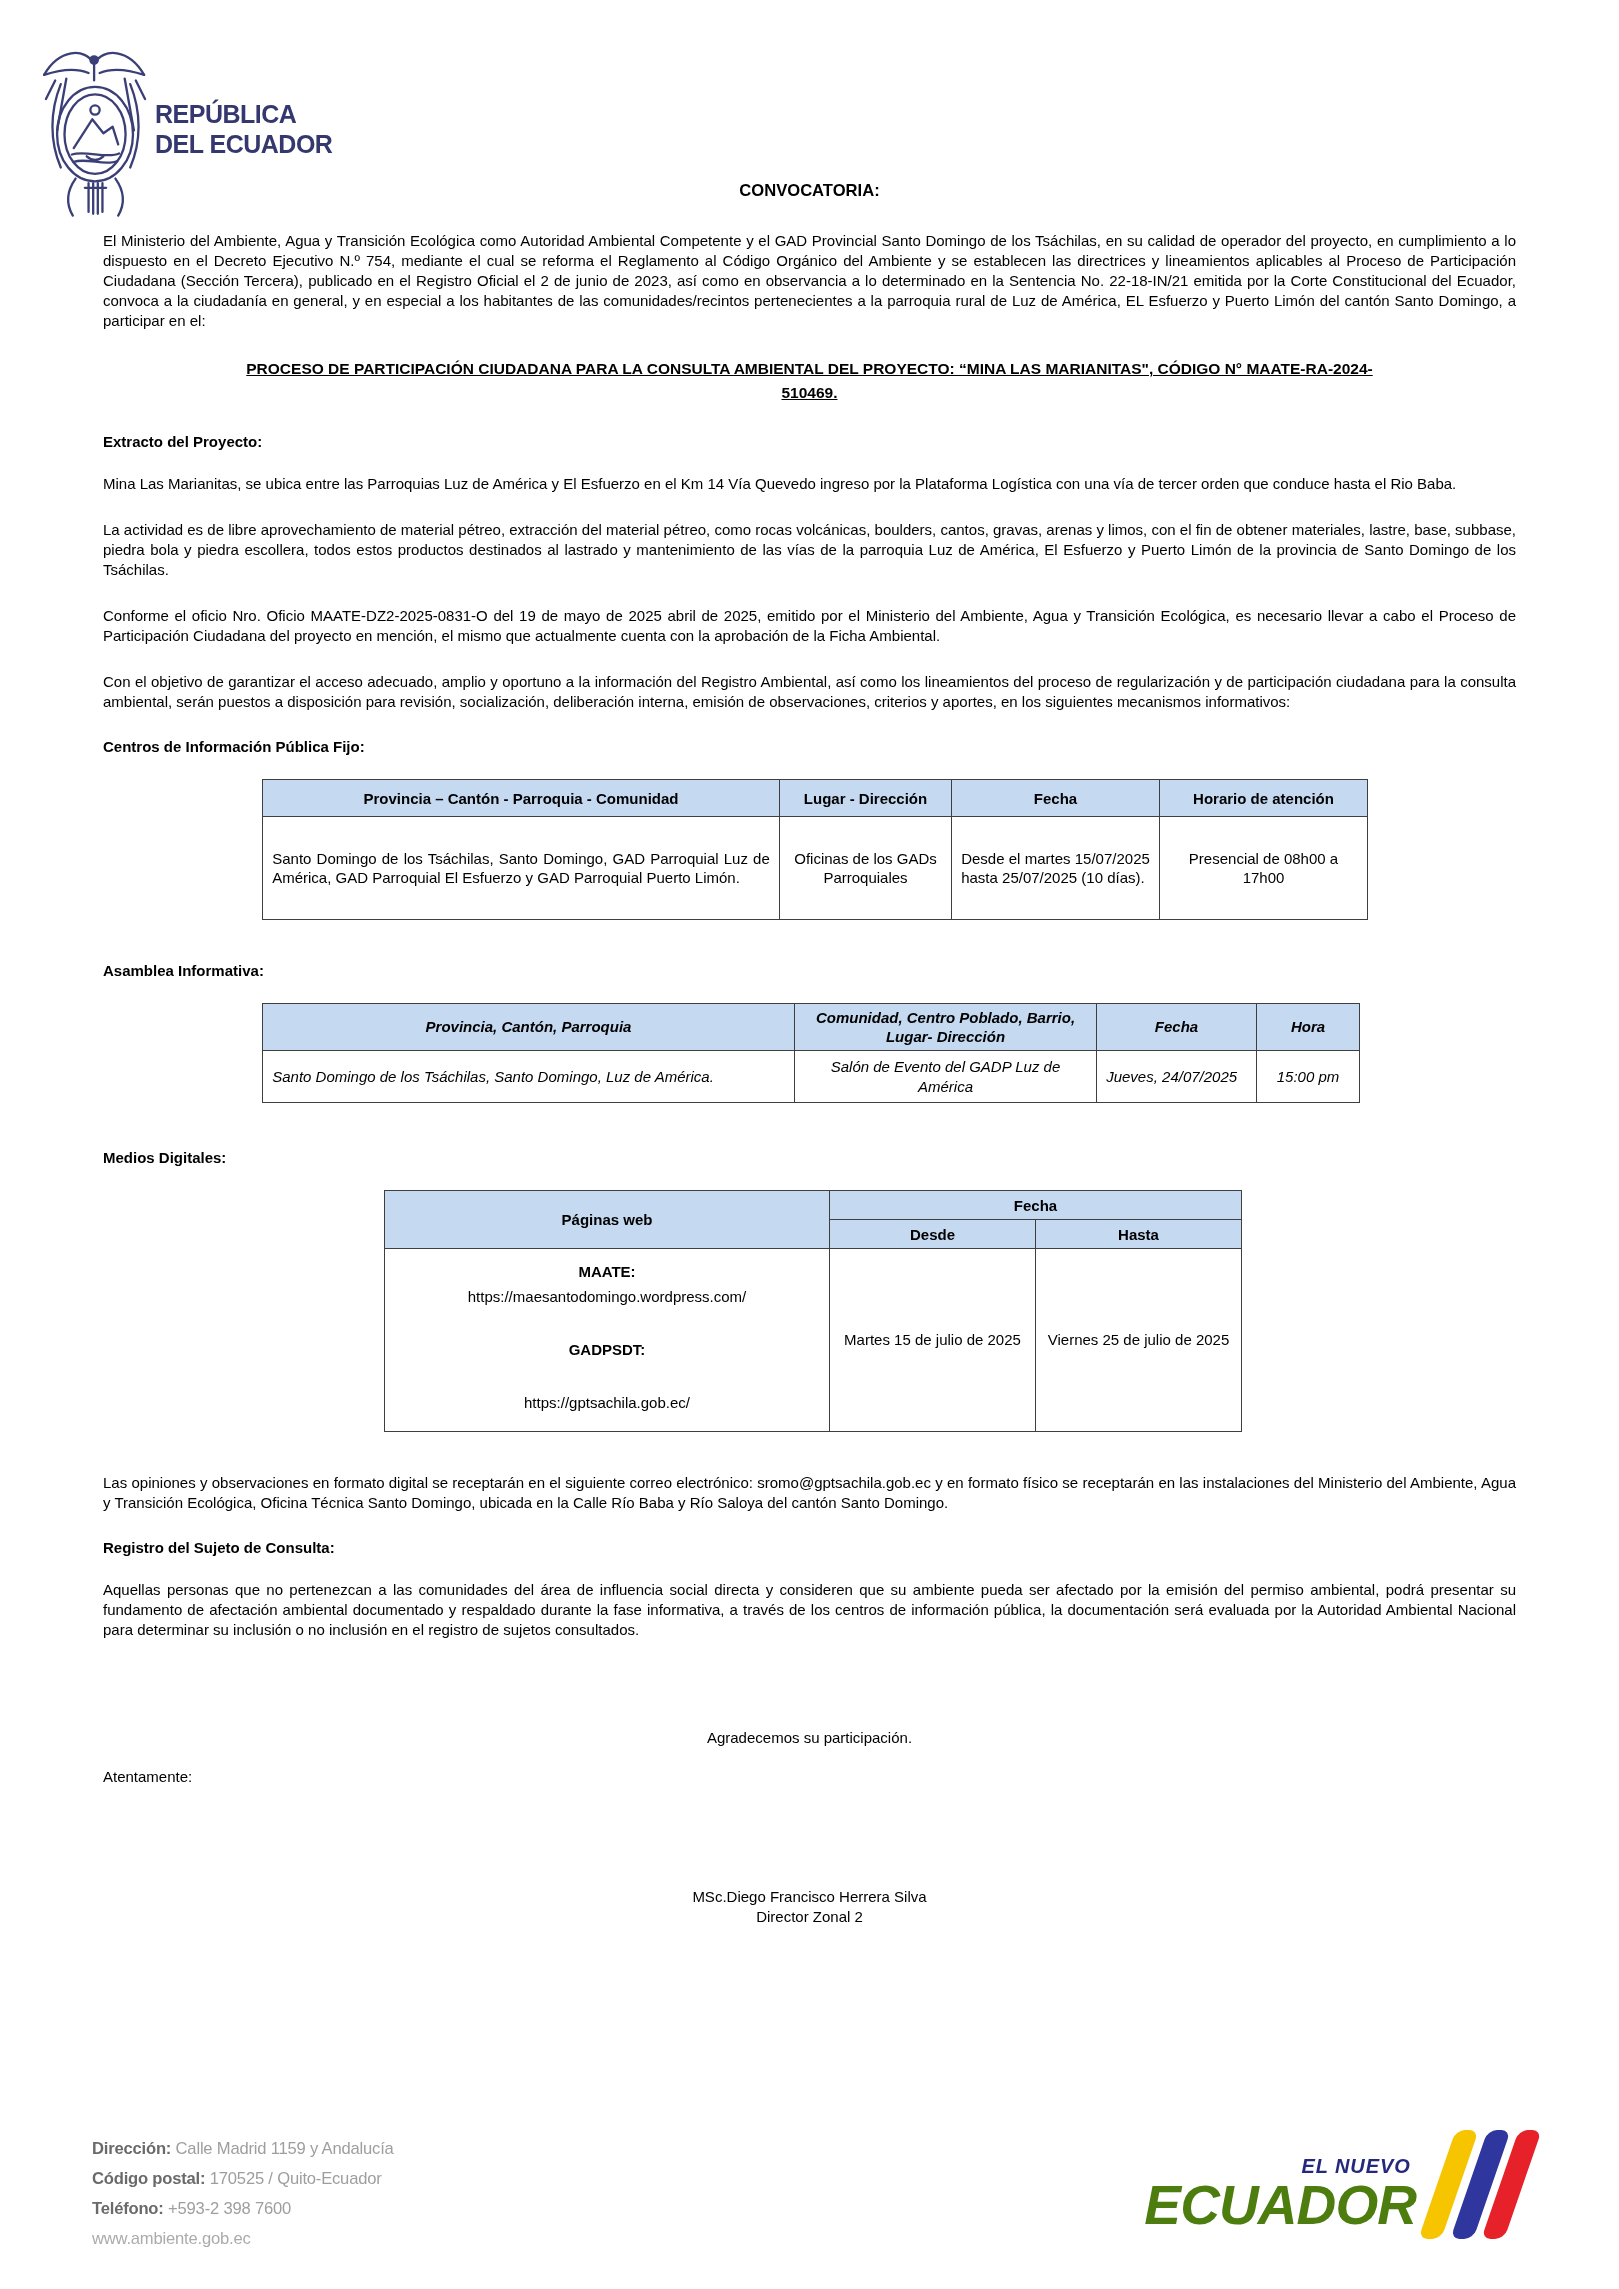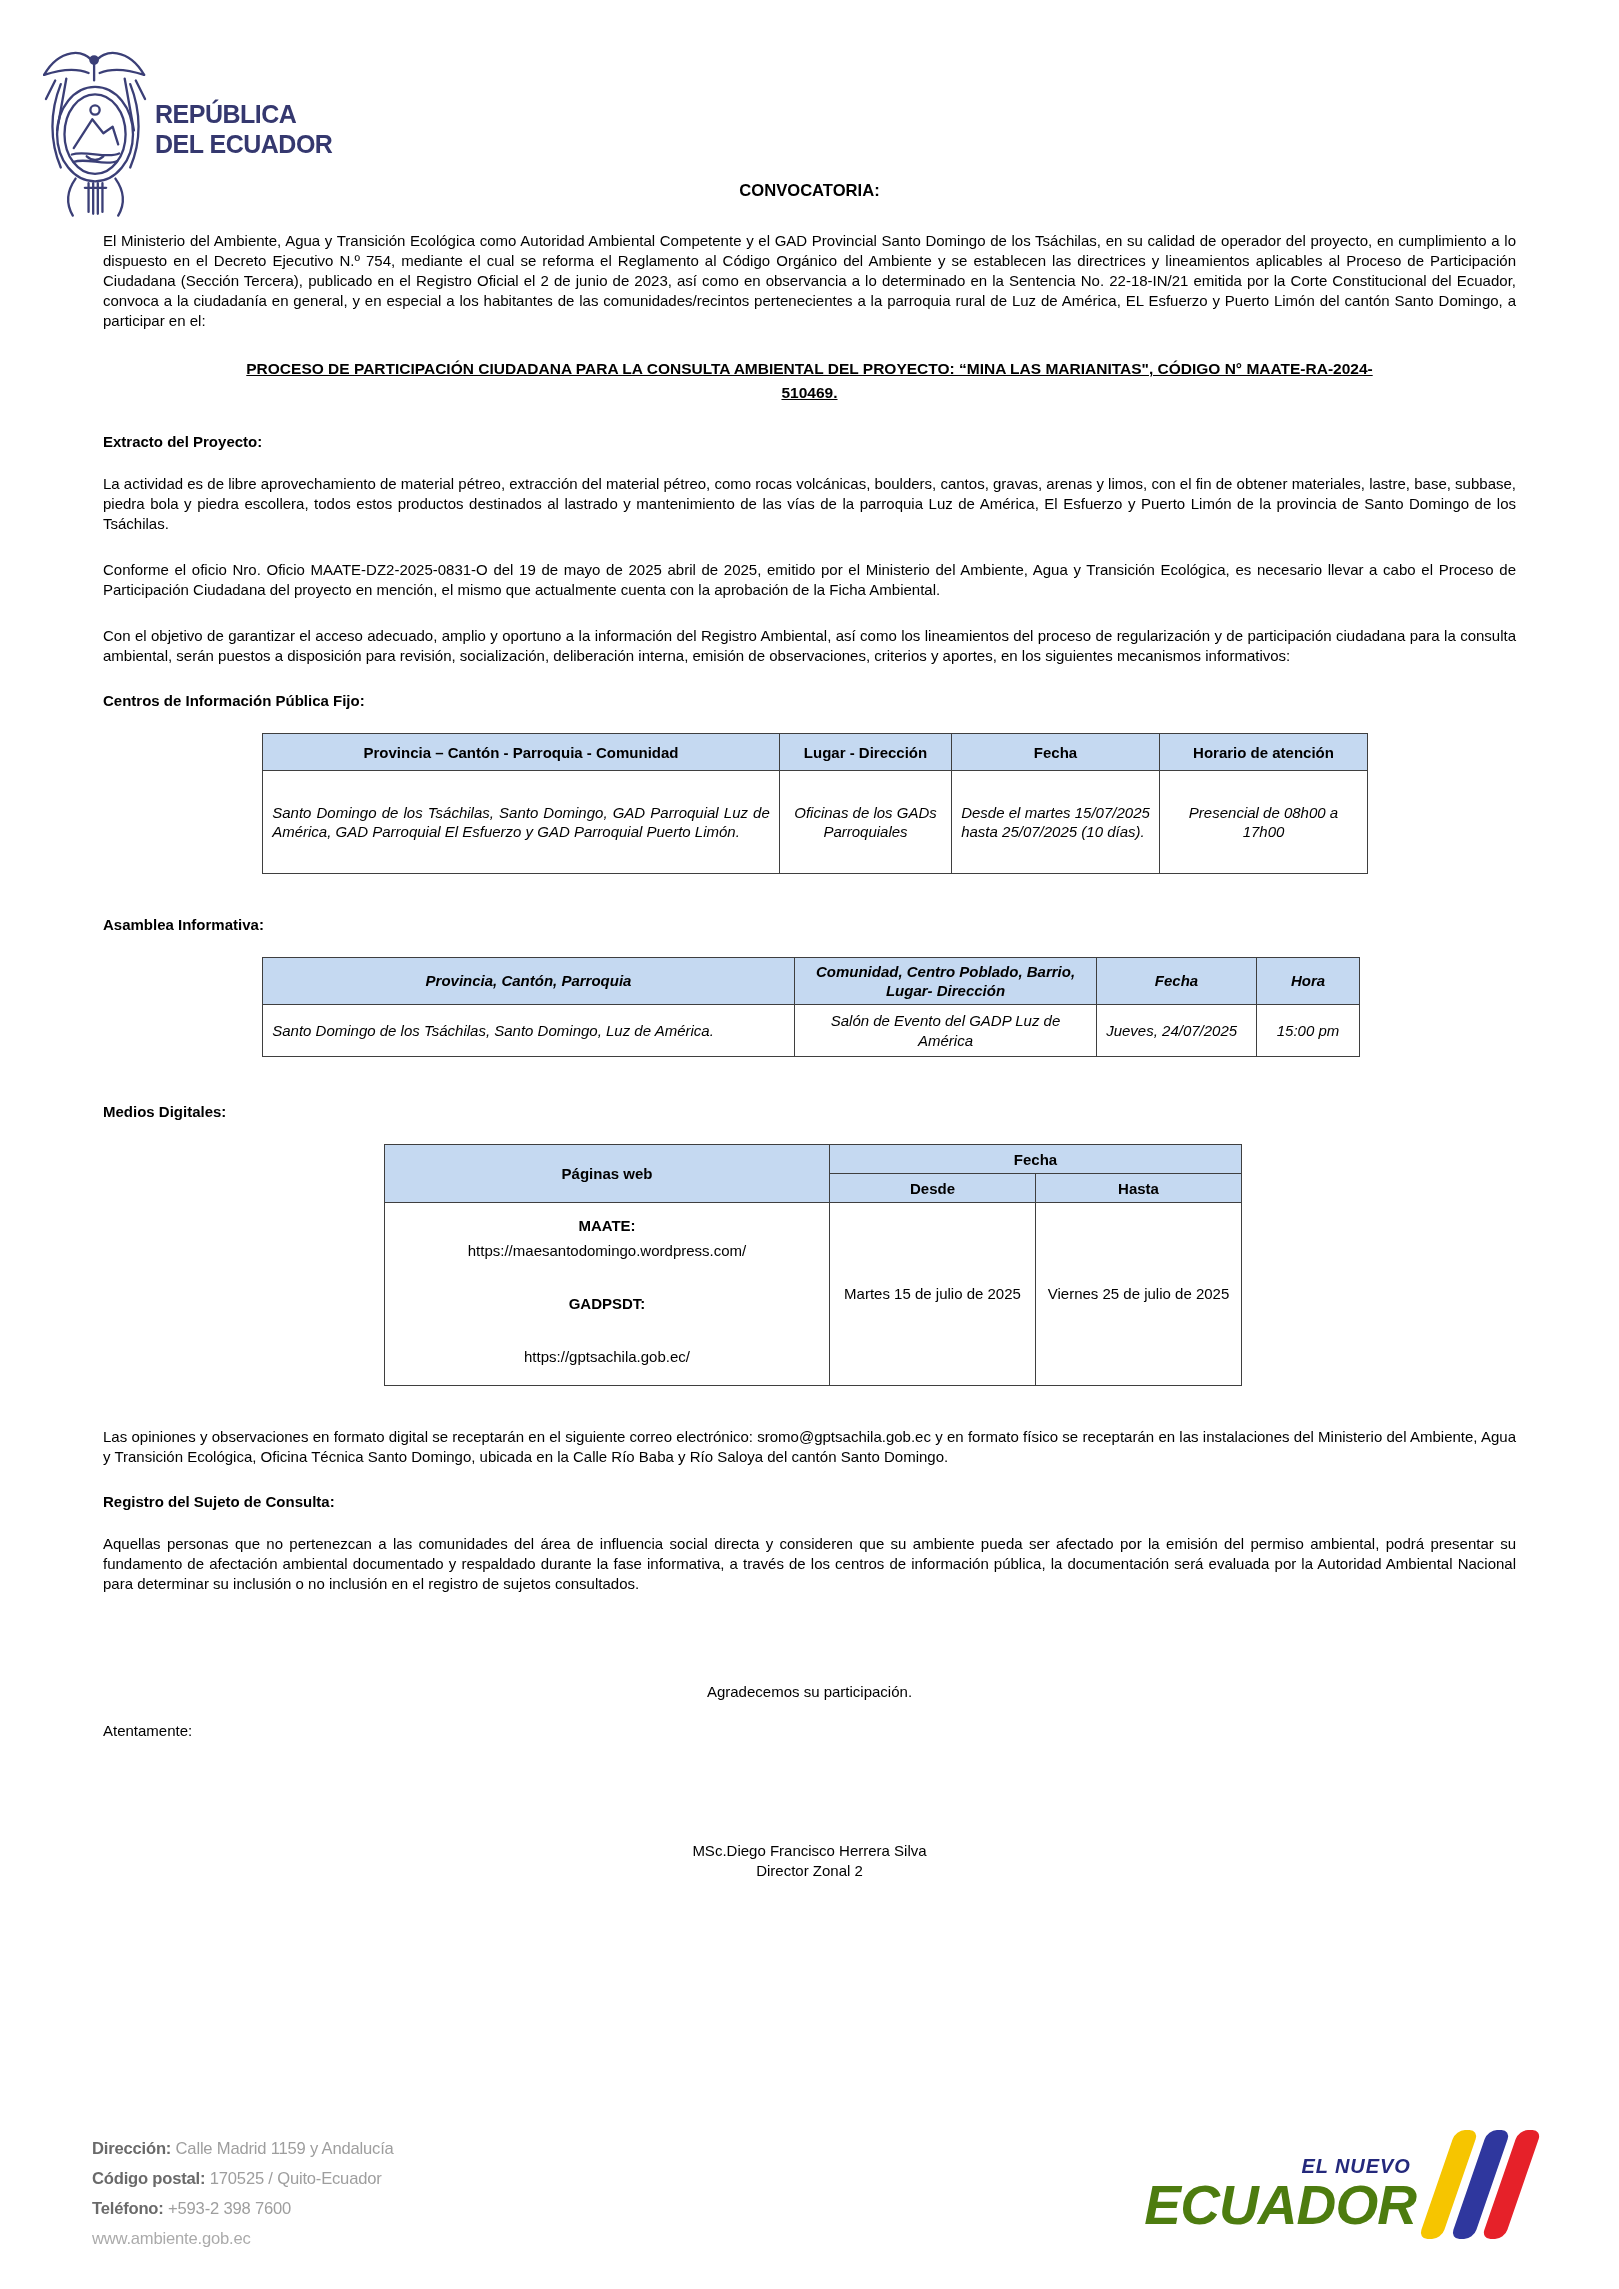--- a/index.html
+++ b/index.html
@@ -43,21 +43,21 @@
   table { border-collapse:collapse; table-layout:fixed; font-size:15px; }
   table, th, td { border:0.9px solid #3f3f3f; }
   table { border-width:1.8px; }
   th {
     background:#c5d9f1; font-weight:bold; text-align:center; vertical-align:middle;
     padding:3.7px 7.4px; border-bottom-width:1.8px;
   }
   td { vertical-align:middle; padding:5.5px 9.2px; line-height:19.4px; }
   .t-centros { margin-left:159px; width:1104px; margin-bottom:0; }
   .t-centros th { height:37px; }
-  .t-centros td { height:103px;font-style:italic; }
+  .t-centros td { height:103px; }
   .td-justify { text-align:justify; }
   .td-center { text-align:center; }
   .t-asamblea { margin-left:159px; width:1096px;font-style:italic; }
   .t-asamblea th { height:41px; line-height:19.4px; }
   .t-asamblea td { height:52px; }
   .t-medios { margin-left:281px; width:856px; }
   .t-medios th { height:29px; padding:1.8px 7.4px; }
   .t-medios td { height:183px; text-align:center; }
   .web-label { font-weight:bold; }
   .web-line { margin-bottom:5.5px; }
@@ -148,20 +148,21 @@
 
     <p class="body-text">El Ministerio del Ambiente, Agua y Transición Ecológica como Autoridad Ambiental Competente y el GAD Provincial Santo Domingo de los Tsáchilas, en su calidad de operador del proyecto, en cumplimiento a lo dispuesto en el  Decreto Ejecutivo N.º 754, mediante el cual se reforma el Reglamento al Código Orgánico del Ambiente y se establecen las directrices y lineamientos aplicables al Proceso de Participación Ciudadana (Sección Tercera), publicado en el Registro Oficial el 2 de junio de 2023, así como en observancia a lo determinado en la Sentencia No. 22-18-IN/21 emitida por la Corte Constitucional del Ecuador, convoca a la ciudadanía en general, y en especial a los habitantes de las comunidades/recintos pertenecientes a la parroquia rural de Luz de América, EL Esfuerzo y Puerto Limón del cantón Santo Domingo, a participar en el:</p>
 
     <div class="process-heading">
       <span>PROCESO DE PARTICIPACIÓN CIUDADANA PARA LA CONSULTA AMBIENTAL DEL PROYECTO: “MINA LAS MARIANITAS", CÓDIGO N° MAATE-RA-2024-</span><br>
       <span>510469.</span>
     </div>
 
     <div class="section-heading">Extracto del Proyecto:</div>
 
+    <p class="body-text">Mina Las Marianitas, se ubica entre las Parroquias Luz de América y El Esfuerzo en el Km 14 Vía Quevedo ingreso por la Plataforma Logística con una vía de tercer orden que conduce hasta el Rio Baba.</p>
     <p class="body-text">La actividad es de libre aprovechamiento de material pétreo, extracción del material pétreo, como rocas volcánicas, boulders, cantos, gravas, arenas y limos, con el fin de obtener materiales, lastre, base, subbase, piedra bola y piedra escollera, todos estos productos destinados al lastrado y mantenimiento de las vías de la parroquia Luz de América, El Esfuerzo y Puerto Limón de la provincia de Santo Domingo de los Tsáchilas.</p>
     <p class="body-text">Conforme el oficio Nro. Oficio MAATE-DZ2-2025-0831-O del 19 de mayo de 2025 abril de 2025, emitido por el Ministerio del Ambiente, Agua y Transición Ecológica, es necesario llevar a cabo el Proceso de Participación Ciudadana del proyecto en mención, el mismo que actualmente cuenta con la aprobación de la Ficha Ambiental.</p>
     <p class="body-text gap-lg">Con el objetivo de garantizar el acceso adecuado, amplio y oportuno a la información del Registro Ambiental, así como los lineamientos del proceso de regularización y de participación ciudadana para la consulta ambiental, serán puestos a disposición para revisión, socialización, deliberación interna, emisión de observaciones, criterios y aportes, en los siguientes mecanismos informativos:</p>
 
     <div class="section-heading">Centros de Información Pública Fijo:</div>
 
     <table class="t-centros">
       <colgroup>
           <col style="width:517px">
           <col style="width:172px">

